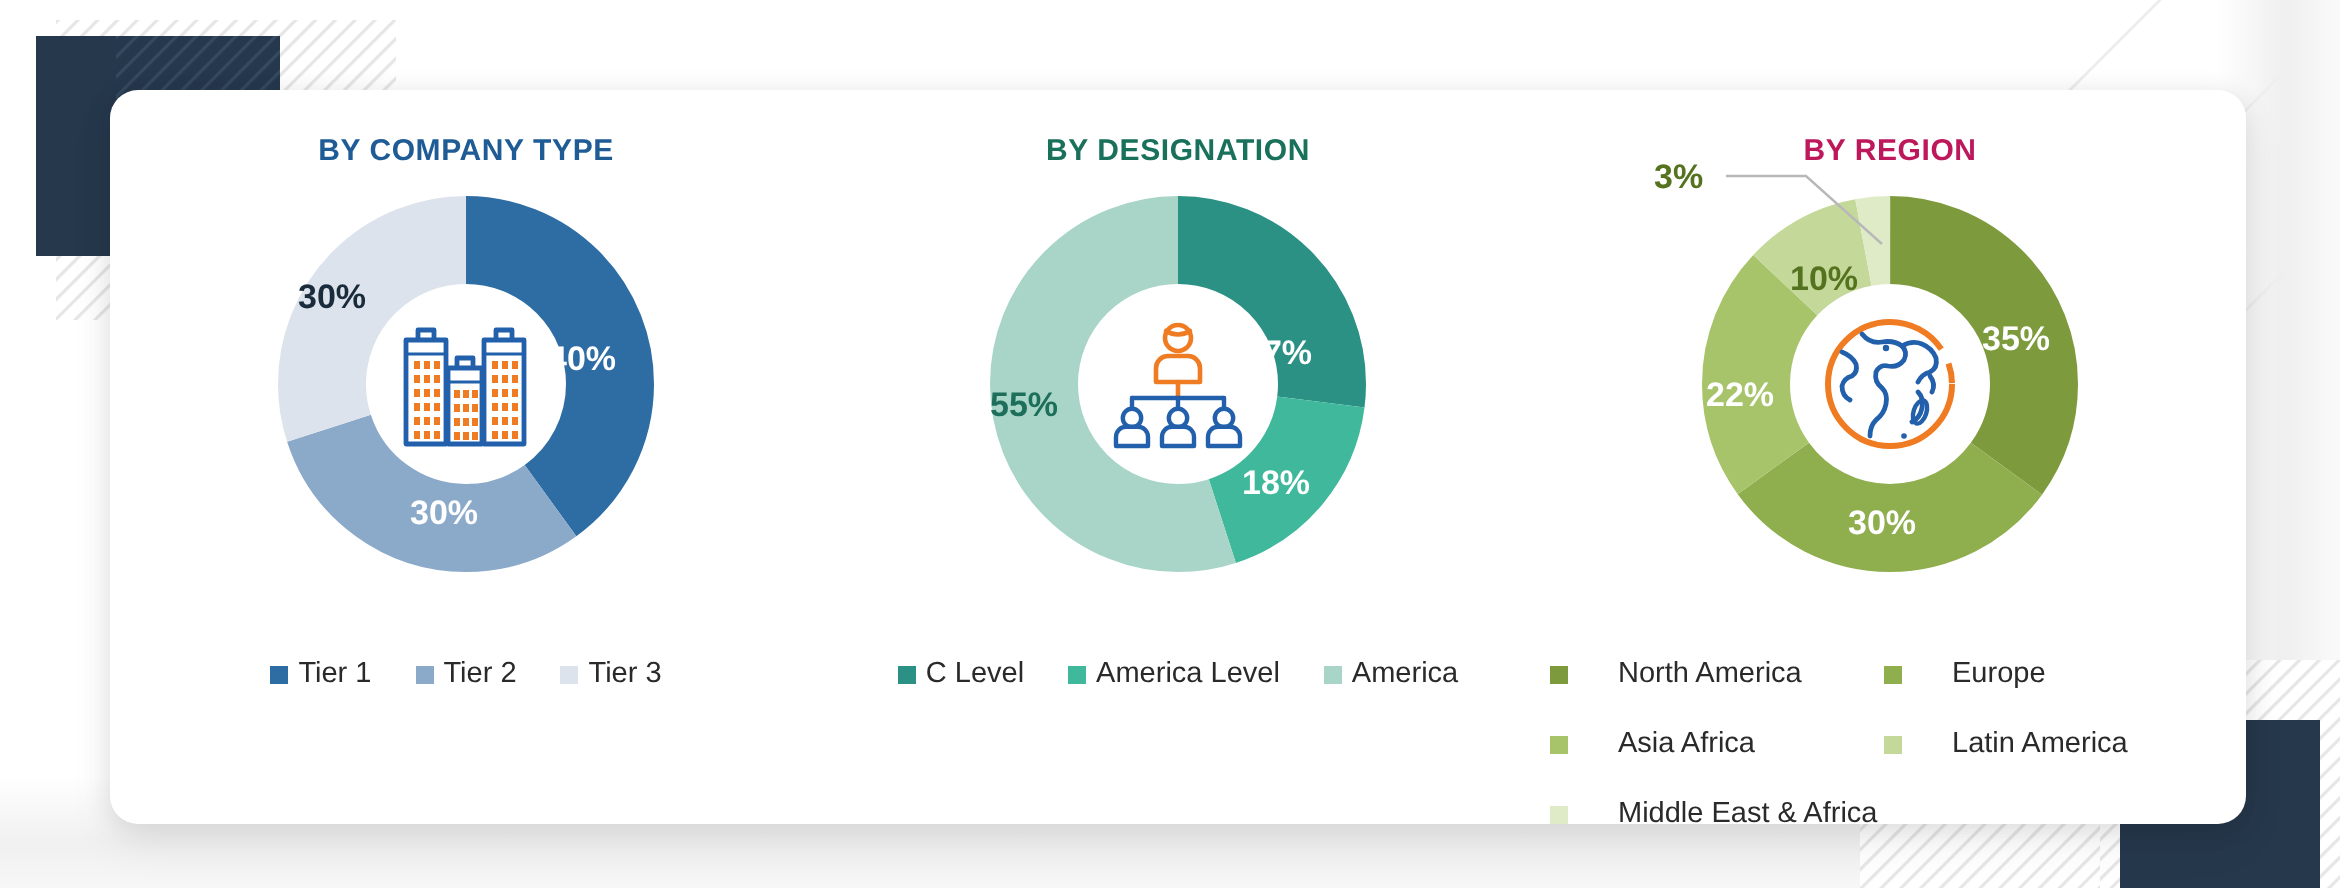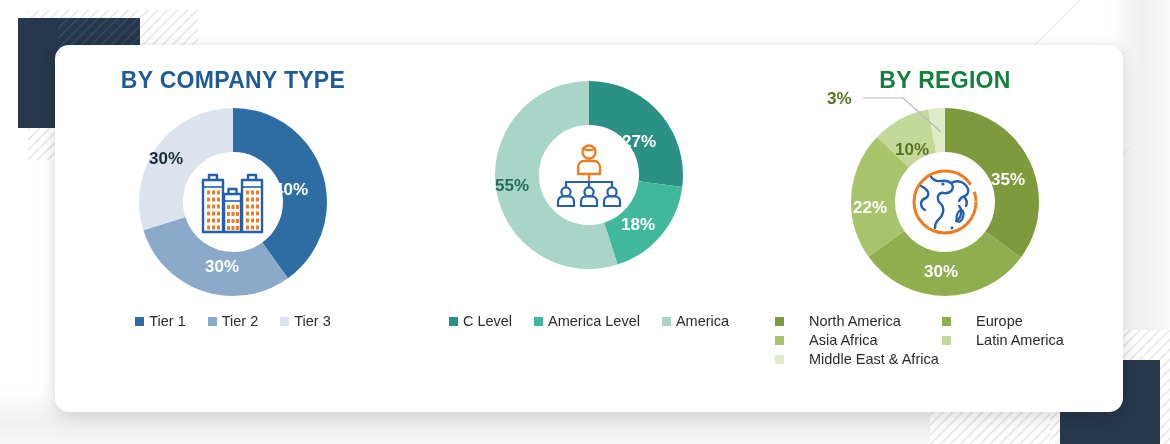--- a/index.html
+++ b/index.html
@@ -114,27 +114,27 @@
     display: flex;
   }
   .panel {
     position: relative;
     flex: 1 1 0;
     padding-top: 22px;
   }
 
   .panel-title {
     text-align: center;
-    font-size: 23px;
+    font-size: 15px;
     font-weight: bold;
     letter-spacing: 0.3px;
   }
   .title-company { color: #1f5c96; }
   .title-designation { color: #19715c; }
-  .title-region { color: #15803d; }
+  .title-region { color: #be185d; }
 
   .donut-wrap {
     position: relative;
     height: 215px;
     display: flex;
     align-items: center;
     justify-content: center;
   }
   .donut {
     position: relative;
@@ -167,20 +167,21 @@
     padding-left: 8px;
     gap: 3px 0;
   }
   .legend-item {
     display: flex;
     align-items: center;
     gap: 5px;
     font-size: 14.5px;
     color: #2a2a2a;
     white-space: nowrap;
+    margin-top: 16px;
   }
   .legend-region .legend-item {
     width: 50%;
     box-sizing: border-box;
     gap: 25px;
   }
   .swatch {
     width: 9px;
     height: 9px;
     flex: 0 0 9px;
@@ -357,20 +358,21 @@
             <span>Tier 2</span>
           </div>
           <div class="legend-item">
             <span class="swatch" style="background:#dde3ec"></span>
             <span>Tier 3</span>
           </div>
         </div>
       </div>
 
       <div class="panel">
+        <div class="panel-title title-designation">BY DESIGNATION</div>
 
         <div class="donut-wrap">
           <div class="donut">
             <svg width="200" height="200" viewBox="0 0 200 200">
               <g transform="rotate(-90 100 100)" fill="none" stroke-width="44">
 
                 <circle cx="100" cy="100" r="72" stroke="#2a9184" stroke-dasharray="122.14 330.25" stroke-dashoffset="0"></circle>
 
                 <circle cx="100" cy="100" r="72" stroke="#3fb89b" stroke-dasharray="81.43 370.96" stroke-dashoffset="-122.14"></circle>
 
@@ -397,21 +399,21 @@
               <g stroke="#2360ab" stroke-width="2.2" fill="#ffffff" stroke-linejoin="round">
                 <circle cx="14" cy="50" r="4.6"></circle>
                 <path d="M6 64 v-4.6 a5 5 0 0 1 5-5 h6 a5 5 0 0 1 5 5 V64 z"></path>
                 <circle cx="37" cy="50" r="4.6"></circle>
                 <path d="M29 64 v-4.6 a5 5 0 0 1 5-5 h6 a5 5 0 0 1 5 5 V64 z"></path>
                 <circle cx="60" cy="50" r="4.6"></circle>
                 <path d="M52 64 v-4.6 a5 5 0 0 1 5-5 h6 a5 5 0 0 1 5 5 V64 z"></path>
               </g>
             </svg>
 
-            <div class="pct-label pct-white" style="left:133px; top:57px;">27%</div>
+            <div class="pct-label pct-white" style="left:133px; top:75px;">27%</div>
             <div class="pct-label pct-white" style="left:132px; top:140px;">18%</div>
             <div class="pct-label pct-teal" style="left:6px; top:101px;">55%</div>
           </div>
         </div>
 
         <div class="legend">
           <div class="legend-item">
             <span class="swatch" style="background:#2a9184"></span>
             <span>C Level</span>
           </div>

